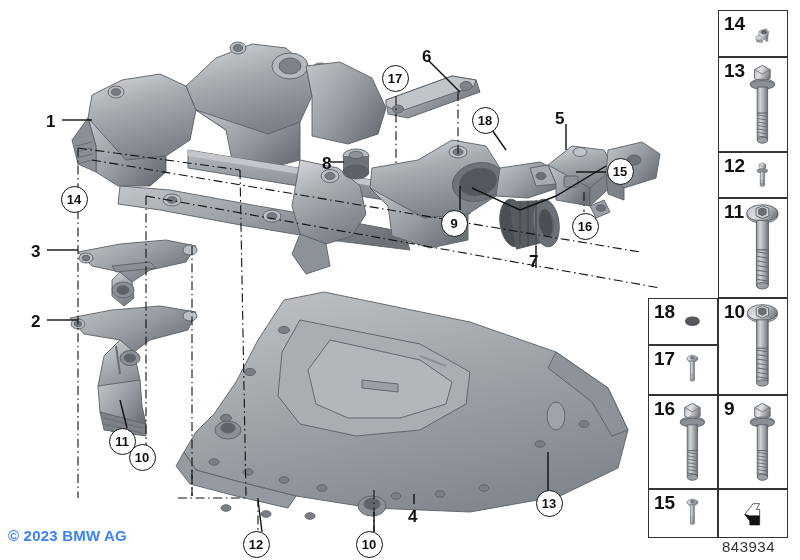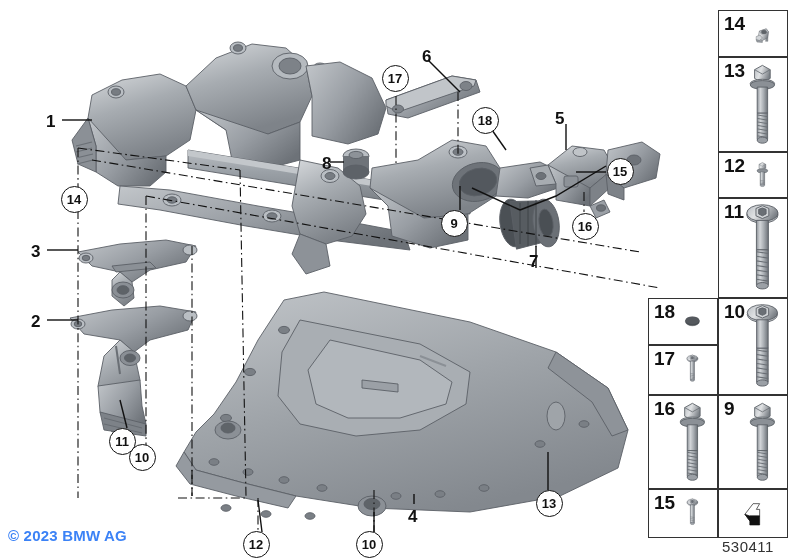--- a/index.html
+++ b/index.html
@@ -640,15 +640,15 @@
             <g stroke="#5a5f65" stroke-width="1" stroke-linejoin="round">
               <path d="M2 52 L22 26 L38 26 L30 40 L38 40 L38 56 L14 56 L14 68 Z" fill="#ffffff" stroke="#111" stroke-width="1.6"></path>
               <path d="M2 52 L14 68 L14 78 L38 78 L38 56 L14 56 Z" fill="#111" stroke="#111" stroke-width="1.6"></path>
             </g>
           </svg>
         </div>
       </div>
     </div>
 
   <div id="copyright">© 2023 BMW AG</div>
-  <div id="partno">530411</div>
+  <div id="partno">843934</div>
 
 </div>
 
 </body></html>

